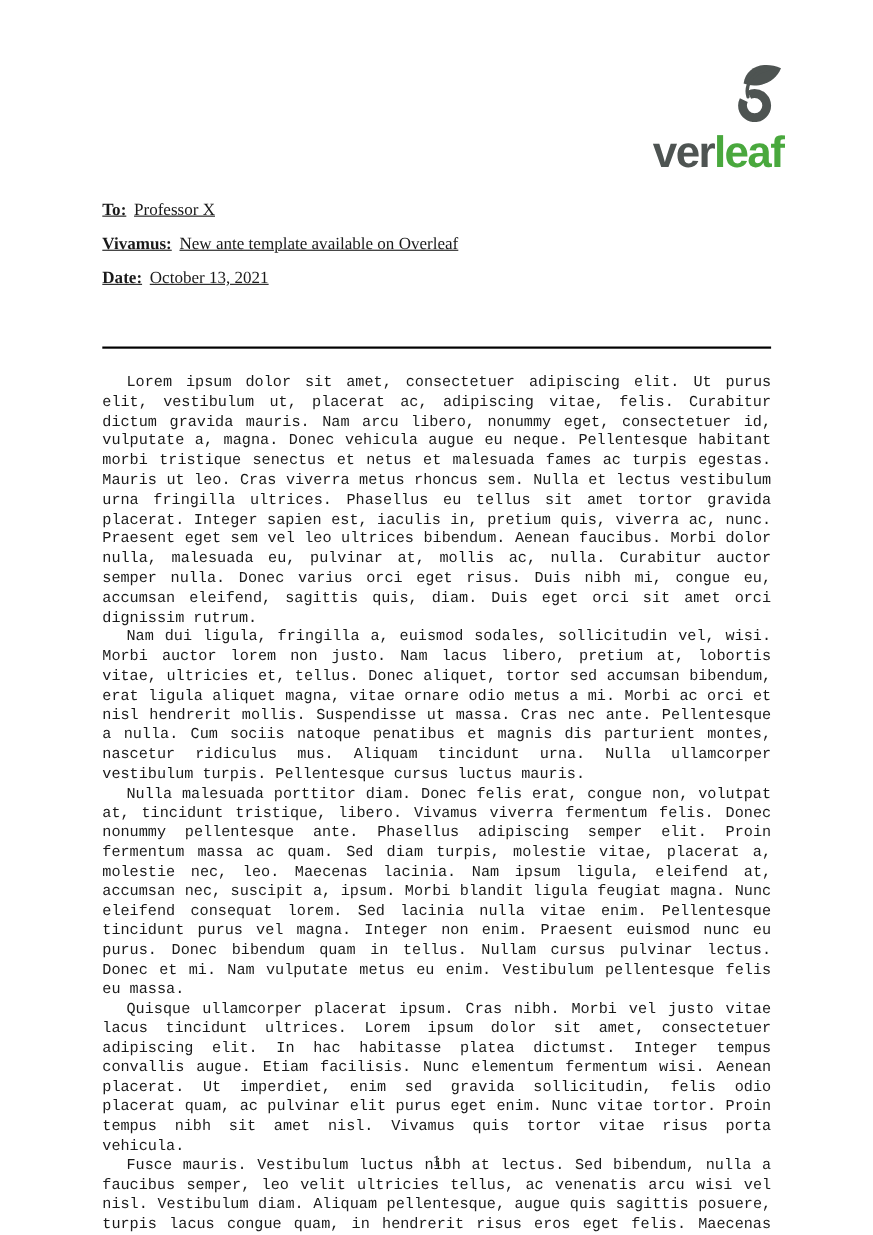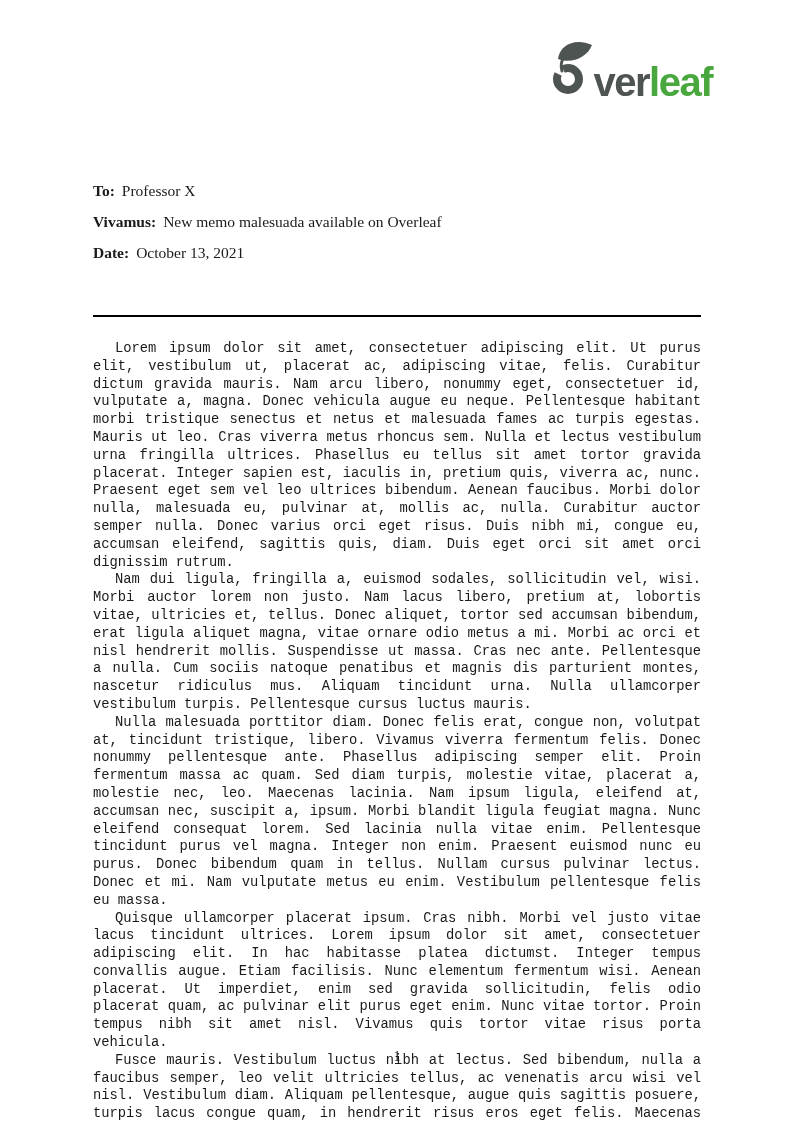--- a/index.html
+++ b/index.html
@@ -14,24 +14,25 @@
     height:1123px;
     background:#ffffff;
     overflow:hidden;
     font-family:"Liberation Serif", serif;
     color:var(--ink);
   }
 
   
   .logo{
     position:absolute;
-    top:40px;
+    top:57px;
     right:82px;
     display:flex;
     align-items:flex-end;
+    flex-direction:column;
   }
   .logo-mark{
     display:block;
     margin-bottom:8px;
     margin-right:1px;
   }
   .logo-text{
     font-family:"Liberation Sans", sans-serif;
     font-weight:700;
     font-size:40px;
@@ -42,20 +43,21 @@
   .logo-gray{color:var(--logo-gray);}
   .logo-green{color:var(--logo-green);}
 
   
   .memo-header{
     position:absolute;
     left:93px;
     top:181px;
     font-size:15.5px;
     line-height:19px;
+    text-decoration:underline;
   }
   .field{margin-bottom:12px;}
   .field-label{font-weight:700;margin-right:7px;}
   .field-value{font-weight:400;}
 
   
   .rule{
     position:absolute;
     left:93px;
     top:315px;
@@ -107,21 +109,21 @@
       <circle cx="19" cy="39" r="11" fill="none" stroke="var(--logo-gray)" stroke-width="8" pathLength="100" stroke-dasharray="90 10" stroke-dashoffset="32.5"></circle>
     </svg>
     <span class="logo-text"><span class="logo-gray">ver</span><span class="logo-green">leaf</span></span>
   </div>
 
   <div class="memo-header">
     <div class="field">
       <span class="field-label">To:</span><span class="field-value">Professor X</span>
     </div>
     <div class="field">
-      <span class="field-label">Vivamus:</span><span class="field-value">New memo malesuada available on Overleaf</span>
+      <span class="field-label">Vivamus:</span><span class="field-value">New ante template available on Overleaf</span>
     </div>
     <div class="field">
       <span class="field-label">Date:</span><span class="field-value">October 13, 2021</span>
     </div>
   </div>
 
   <div class="rule"></div>
 
   <div class="body-text">
     <p>Lorem ipsum dolor sit amet, consectetuer adipiscing elit. Ut purus elit, vestibulum ut, placerat ac, adipiscing vitae, felis. Curabitur dictum gravida mauris. Nam arcu libero, nonummy eget, consectetuer id, vulputate a, magna. Donec vehicula augue eu neque. Pellentesque habitant morbi tristique senectus et netus et malesuada fames ac turpis egestas. Mauris ut leo. Cras viverra metus rhoncus sem. Nulla et lectus vestibulum urna fringilla ultrices. Phasellus eu tellus sit amet tortor gravida placerat. Integer sapien est, iaculis in, pretium quis, viverra ac, nunc. Praesent eget sem vel leo ultrices bibendum. Aenean faucibus. Morbi dolor nulla, malesuada eu, pulvinar at, mollis ac, nulla. Curabitur auctor semper nulla. Donec varius orci eget risus. Duis nibh mi, congue eu, accumsan eleifend, sagittis quis, diam. Duis eget orci sit amet orci dignissim rutrum.</p>

